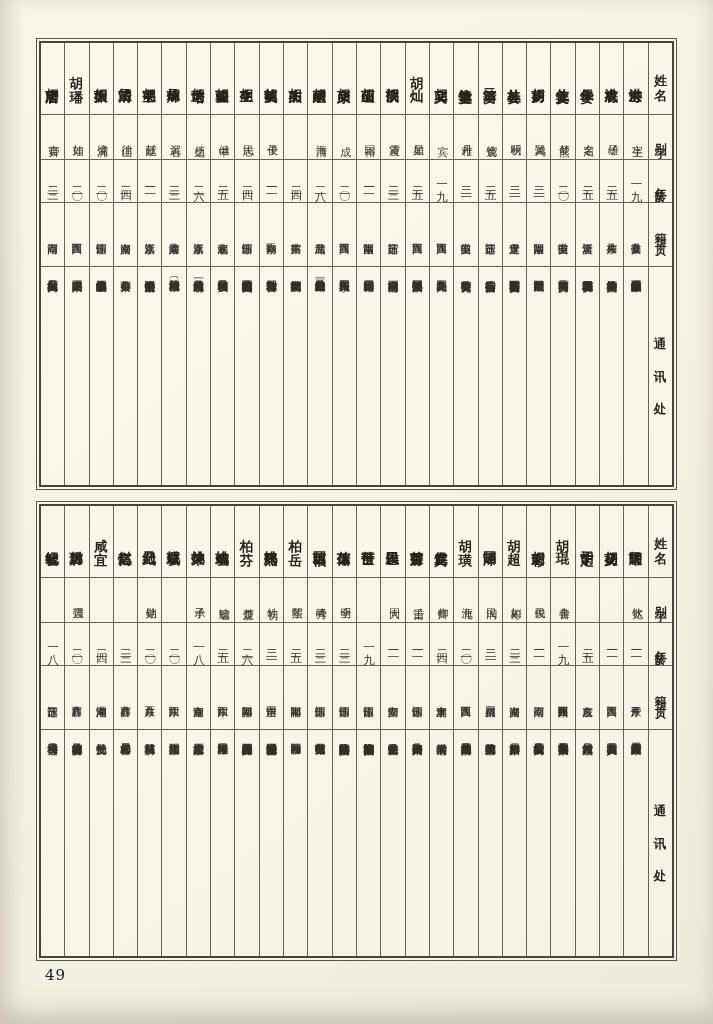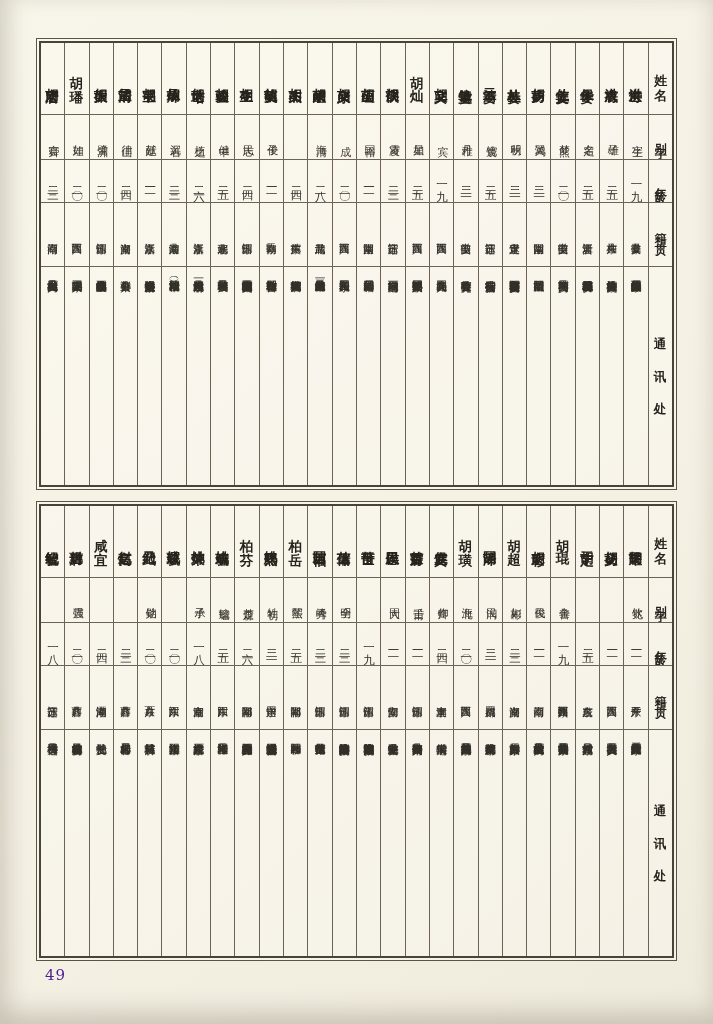--- a/index.html
+++ b/index.html
@@ -37,21 +37,21 @@
     flex:1;border-bottom:none;justify-content:flex-start;
     padding-top:5px;font-size:10.8px;line-height:1.06;letter-spacing:0;
   }
   .hdr .cell{font-weight:700;color:#26231d;}
   .hdr .c-name{font-size:13px;letter-spacing:1.1em;}
   .hdr .c-zi{font-size:12px;letter-spacing:.35em;}
   .hdr .c-age{font-size:12px;letter-spacing:.35em;}
   .hdr .c-origin{font-size:12px;letter-spacing:1.0em;}
   .hdr .c-addr{font-size:12.5px;justify-content:center;padding-top:0;letter-spacing:2.6em;}
   .page-number{
-    position:absolute;left:45px;top:966px;font-size:15px;color:#4c1d95;
+    position:absolute;left:45px;top:966px;font-size:15px;color:#0f172a;
     font-family:"DejaVu Serif","Liberation Serif",serif;letter-spacing:1px;
   }
 </style>
 </head>
 <body>
 
 <div class="table-frame" id="table-top">
     <div class="grid">
       <div class="col hdr">
         <div class="cell c-name">姓名</div>

